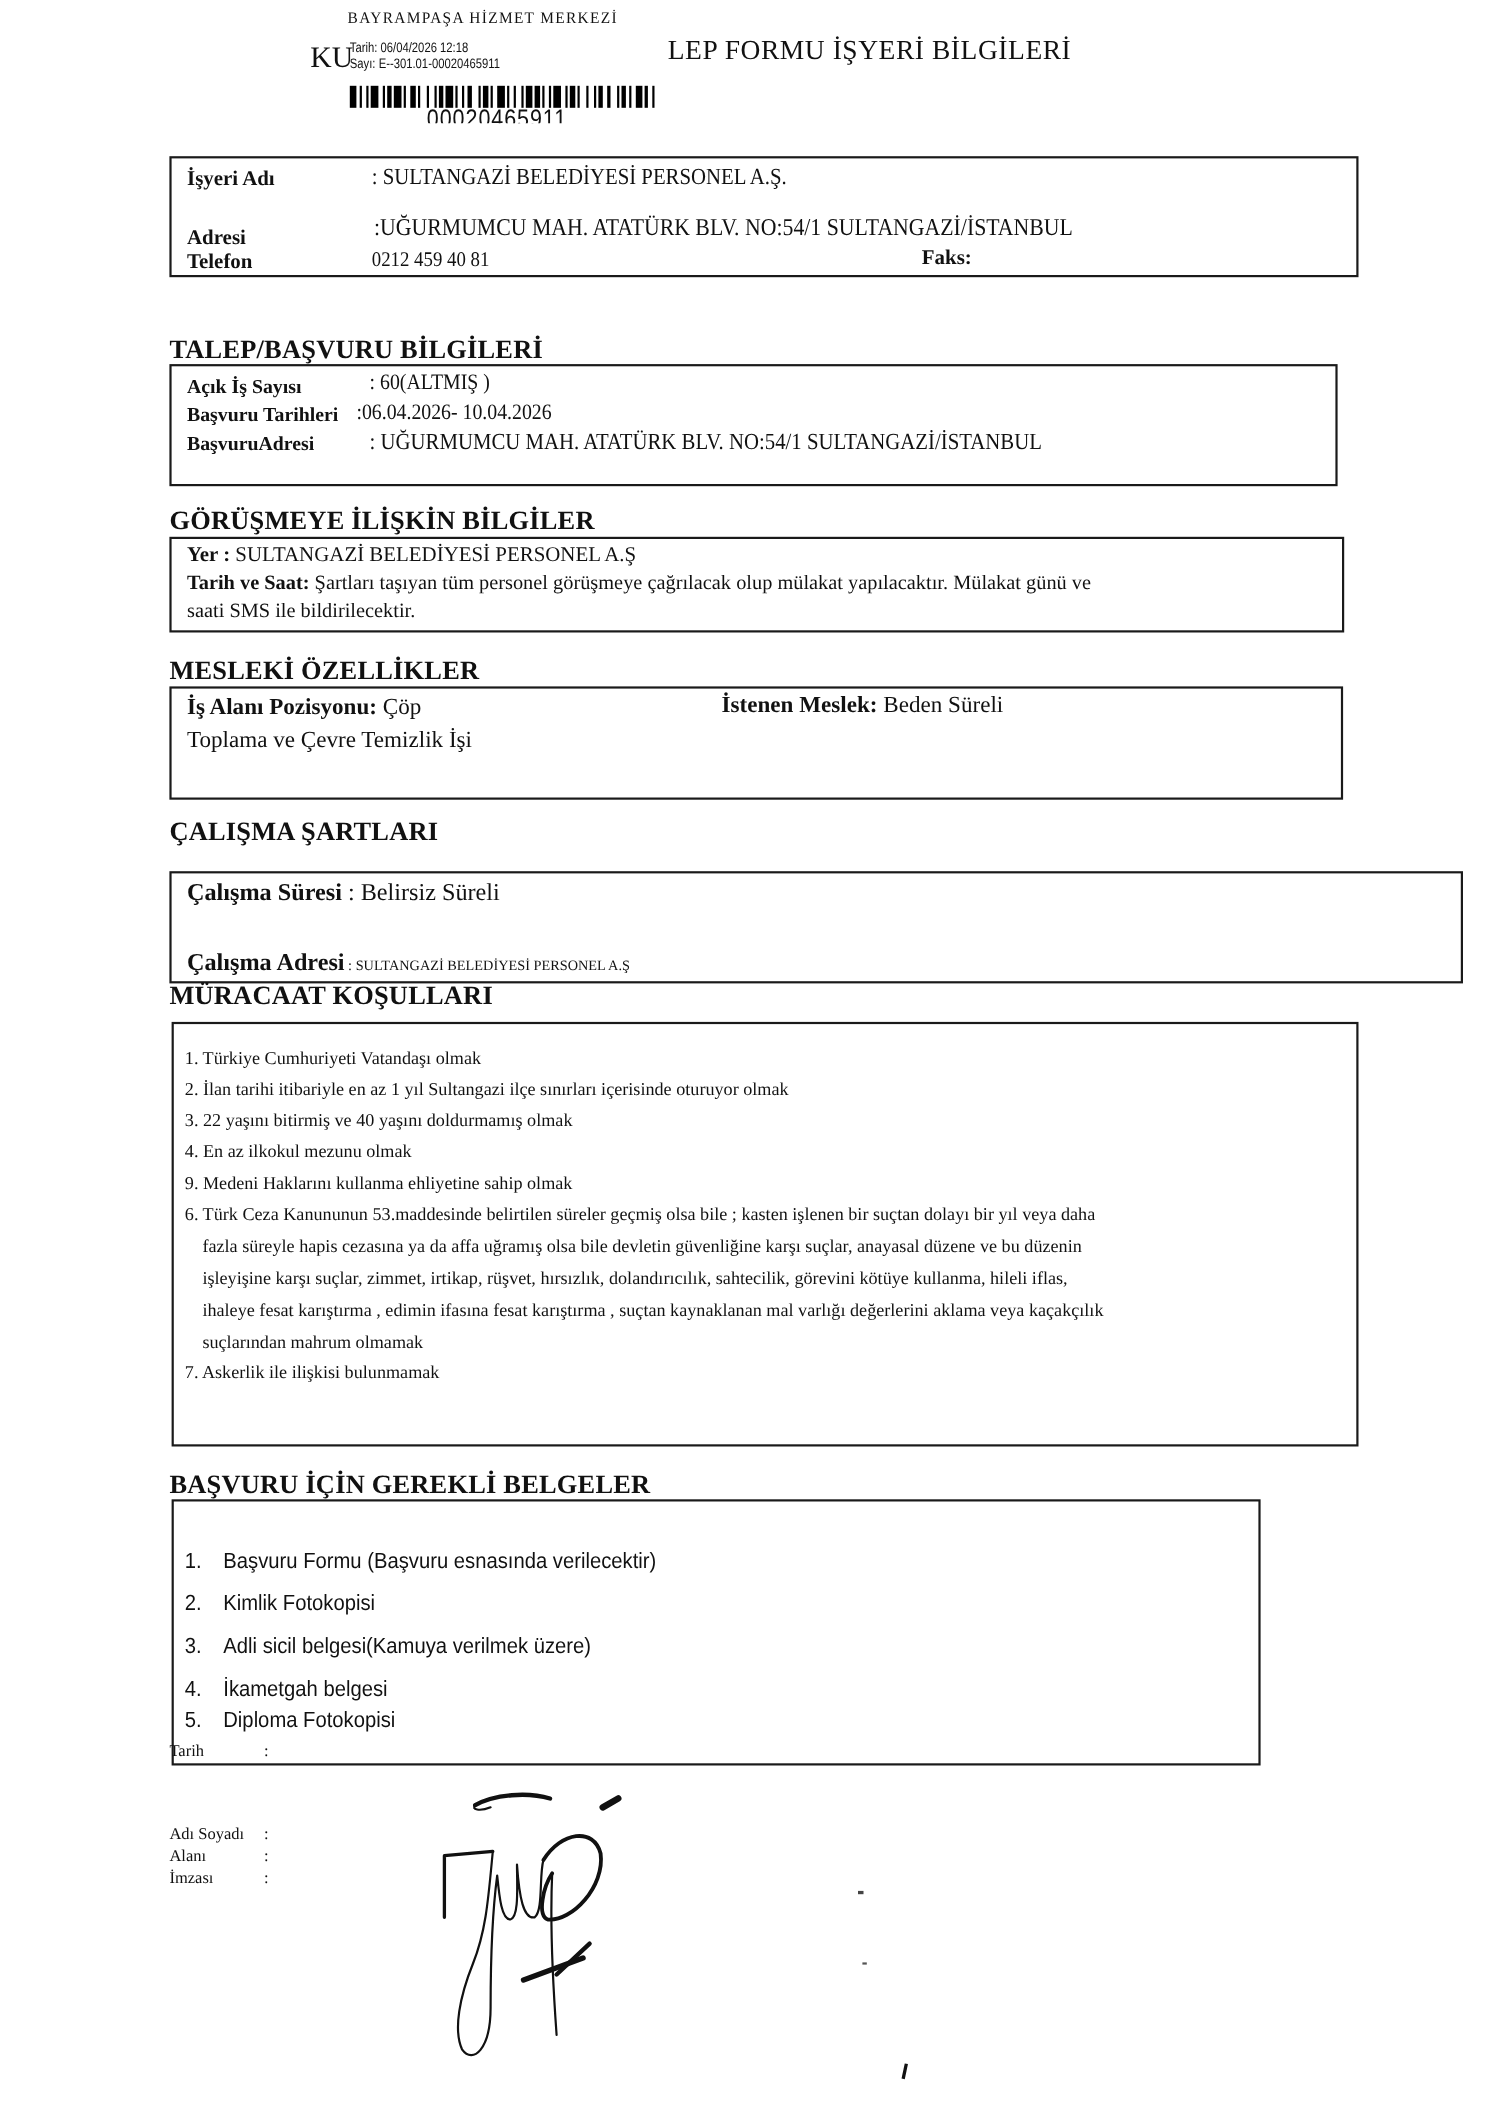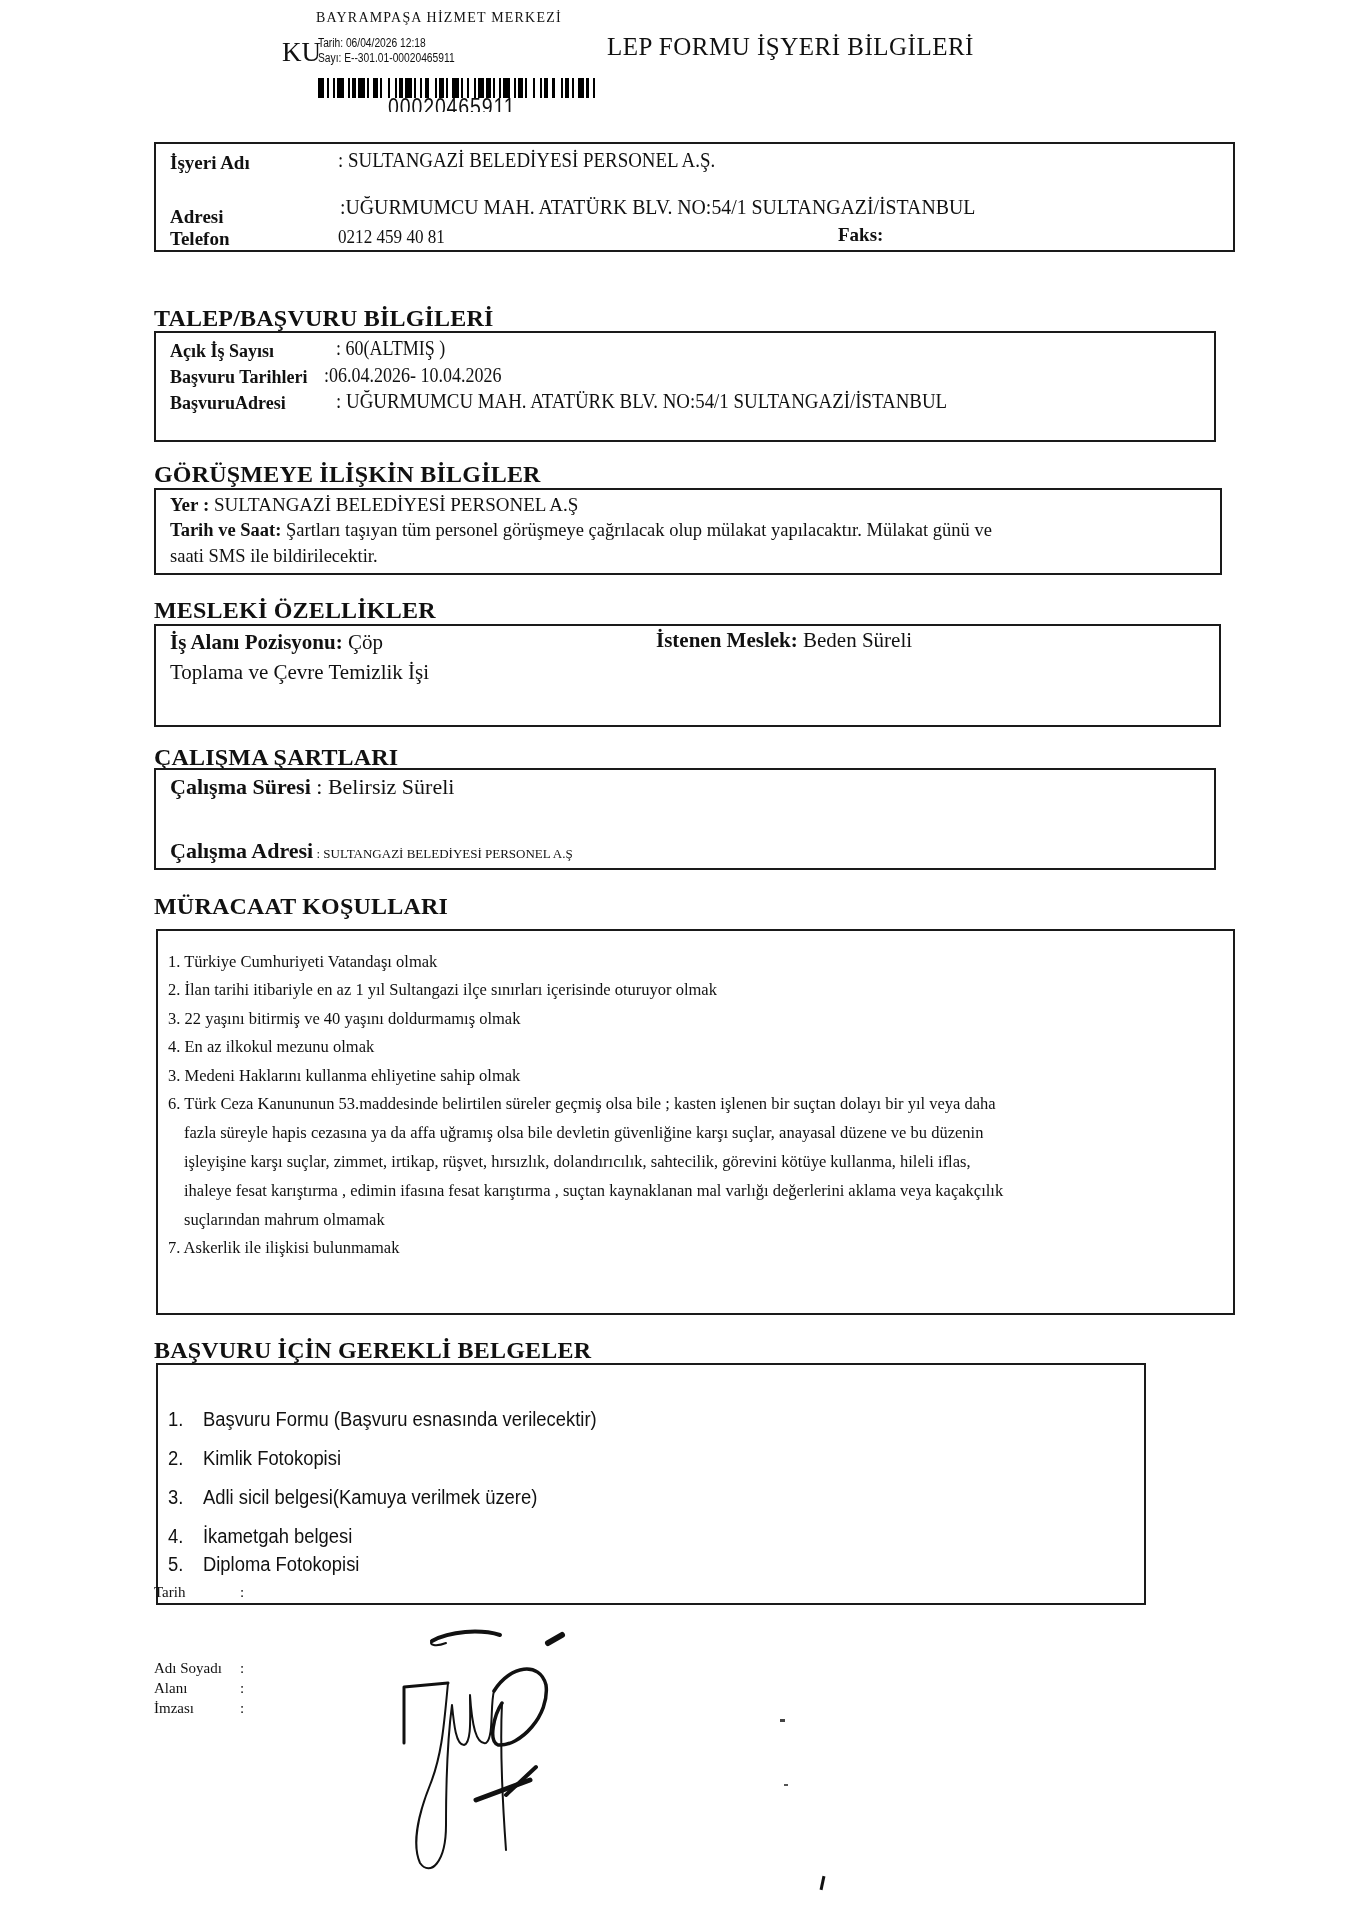--- a/index.html
+++ b/index.html
@@ -170,36 +170,36 @@
   <div class="row" style="left:14px; top:4px; font-size:21px;">
     <span class="lbl">İş Alanı Pozisyonu:</span><span> Çöp</span>
   </div>
   <div class="row" style="left:14px; top:34px; font-size:21px;">Toplama ve Çevre Temizlik İşi</div>
   <div class="row" style="left:500px; top:2px; font-size:21px;">
     <span class="lbl">İstenen Meslek:</span><span> Beden Süreli</span>
   </div>
 </div>
 
 <div class="heading" style="left:154px; top:744px;">ÇALIŞMA ŞARTLARI</div>
-<div class="box" style="left:154px; top:768px; width:1062px; height:102px;">
+<div class="box" style="left:154px; top:792px; width:1176px; height:102px;">
   <div class="row" style="left:14px; top:4px; font-size:22px;">
     <span class="lbl">Çalışma Süresi</span><span> : Belirsiz Süreli</span>
   </div>
   <div class="row" style="left:14px; top:68px; font-size:22px;">
     <span class="lbl">Çalışma Adresi</span><span style="font-size:13px;"> : SULTANGAZİ BELEDİYESİ PERSONEL A.Ş</span>
   </div>
 </div>
 
 <div class="heading" style="left:154px; top:893px;">MÜRACAAT KOŞULLARI</div>
 <div class="box" style="left:156px; top:929px; width:1079px; height:386px;"></div>
 <div class="cond" style="top:952px;">1. Türkiye Cumhuriyeti Vatandaşı olmak</div>
 <div class="cond" style="top:980px;">2. İlan tarihi itibariyle en az 1 yıl Sultangazi ilçe sınırları içerisinde oturuyor olmak</div>
 <div class="cond" style="top:1009px;">3. 22 yaşını bitirmiş ve 40 yaşını doldurmamış olmak</div>
 <div class="cond" style="top:1037px;">4. En az ilkokul mezunu olmak</div>
-<div class="cond" style="top:1066px;">3. Medeni Haklarını kullanma ehliyetine sahip olmak</div>
+<div class="cond" style="top:1066px;">9. Medeni Haklarını kullanma ehliyetine sahip olmak</div>
 <div class="cond" style="top:1094px;">6. Türk Ceza Kanununun 53.maddesinde belirtilen süreler geçmiş olsa bile ; kasten işlenen bir suçtan dolayı bir yıl veya daha</div>
 <div class="cond cont" style="top:1123px;">fazla süreyle hapis cezasına ya da affa uğramış olsa bile devletin güvenliğine karşı suçlar, anayasal düzene ve bu düzenin</div>
 <div class="cond cont" style="top:1152px;">işleyişine karşı suçlar, zimmet, irtikap, rüşvet, hırsızlık, dolandırıcılık, sahtecilik, görevini kötüye kullanma, hileli iflas,</div>
 <div class="cond cont" style="top:1181px;">ihaleye fesat karıştırma , edimin ifasına fesat karıştırma , suçtan kaynaklanan mal varlığı değerlerini aklama veya kaçakçılık</div>
 <div class="cond cont" style="top:1210px;">suçlarından mahrum olmamak</div>
 <div class="cond" style="top:1238px;">7. Askerlik ile ilişkisi bulunmamak</div>
 
 <div class="heading" style="left:154px; top:1337px;">BAŞVURU İÇİN GEREKLİ BELGELER</div>
 <div class="box" style="left:156px; top:1363px; width:990px; height:242px;"></div>
 <div class="doc" style="top:1408px;"><span class="num">1.</span><span>Başvuru Formu (Başvuru esnasında verilecektir)</span></div>

